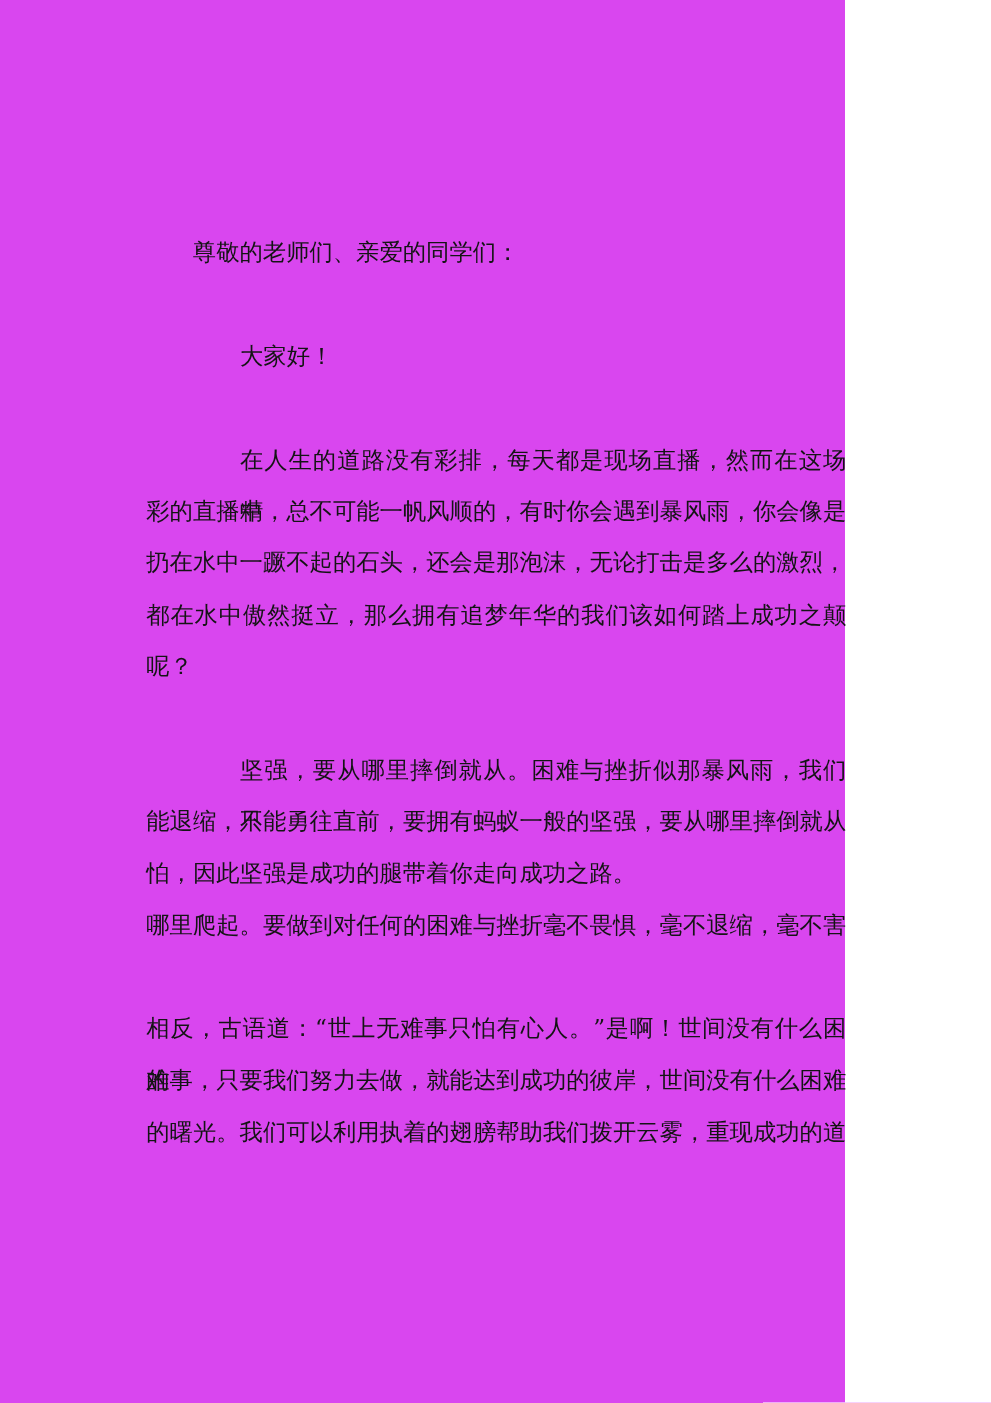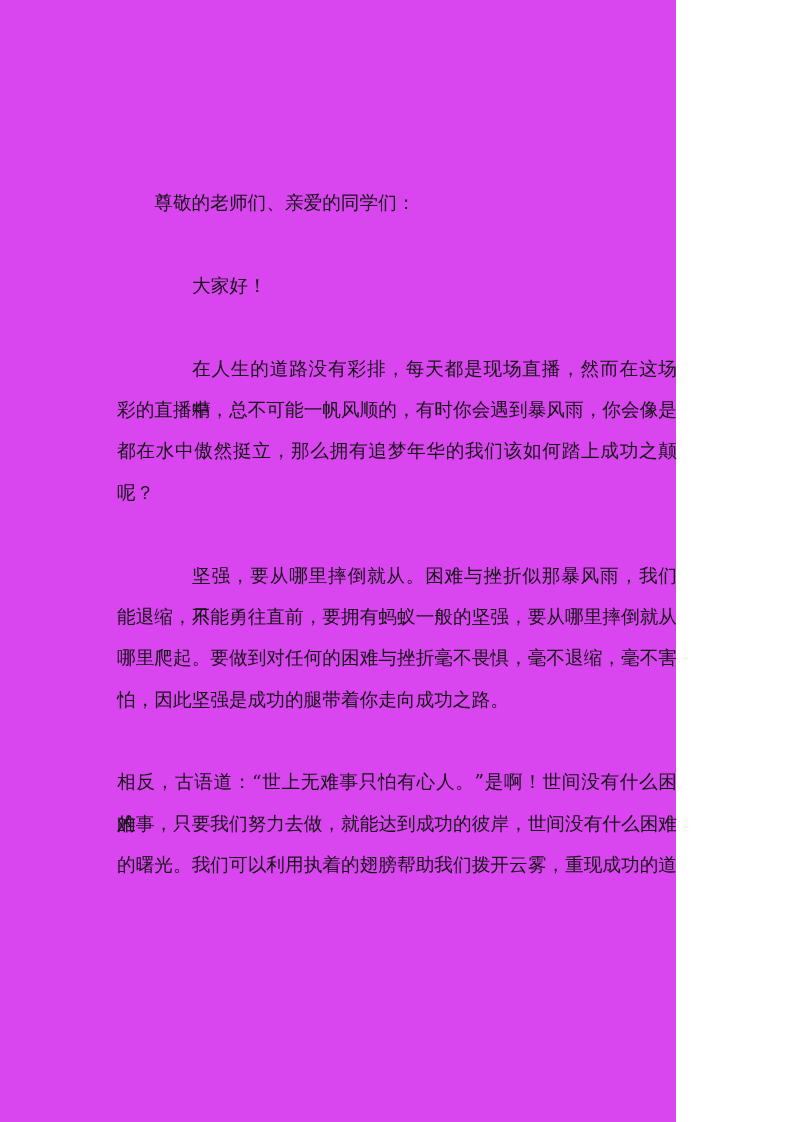--- a/index.html
+++ b/index.html
@@ -57,30 +57,31 @@
 
     <div class="line indent-2 last">尊敬的老师们、亲爱的同学们：</div>
     <div class="blank"></div>
 
     <div class="line indent-4 last">大家好！</div>
     <div class="blank"></div>
 
     <div>
       <div class="line full indent-4">在人生的道路没有彩排，每天都是现场直播，然而在这场精</div>
       <div class="line full">彩的直播中，总不可能一帆风顺的，有时你会遇到暴风雨，你会像是</div>
+      <div class="line full">扔在水中一蹶不起的石头，还会是那泡沫，无论打击是多么的激烈，</div>
       <div class="line full">都在水中傲然挺立，那么拥有追梦年华的我们该如何踏上成功之颠</div>
       <div class="line last">呢？</div>
     </div>
     <div class="blank"></div>
 
     <div>
       <div class="line full indent-4">坚强，要从哪里摔倒就从。困难与挫折似那暴风雨，我们不</div>
       <div class="line full">能退缩，只能勇往直前，要拥有蚂蚁一般的坚强，要从哪里摔倒就从</div>
+      <div class="line last">怕，因此坚强是成功的腿带着你走向成功之路。</div>
       <div class="line full">哪里爬起。要做到对任何的困难与挫折毫不畏惧，毫不退缩，毫不害</div>
-      <div class="line last">怕，因此坚强是成功的腿带着你走向成功之路。</div>
     </div>
     <div class="blank"></div>
 
     <div>
       <div class="line full">相反，古语道：“世上无难事只怕有心人。”是啊！世间没有什么困难</div>
       <div class="line full">的事，只要我们努力去做，就能达到成功的彼岸，世间没有什么困难</div>
       <div class="line full">的曙光。我们可以利用执着的翅膀帮助我们拨开云雾，重现成功的道</div>
     </div>
 
   </div>

